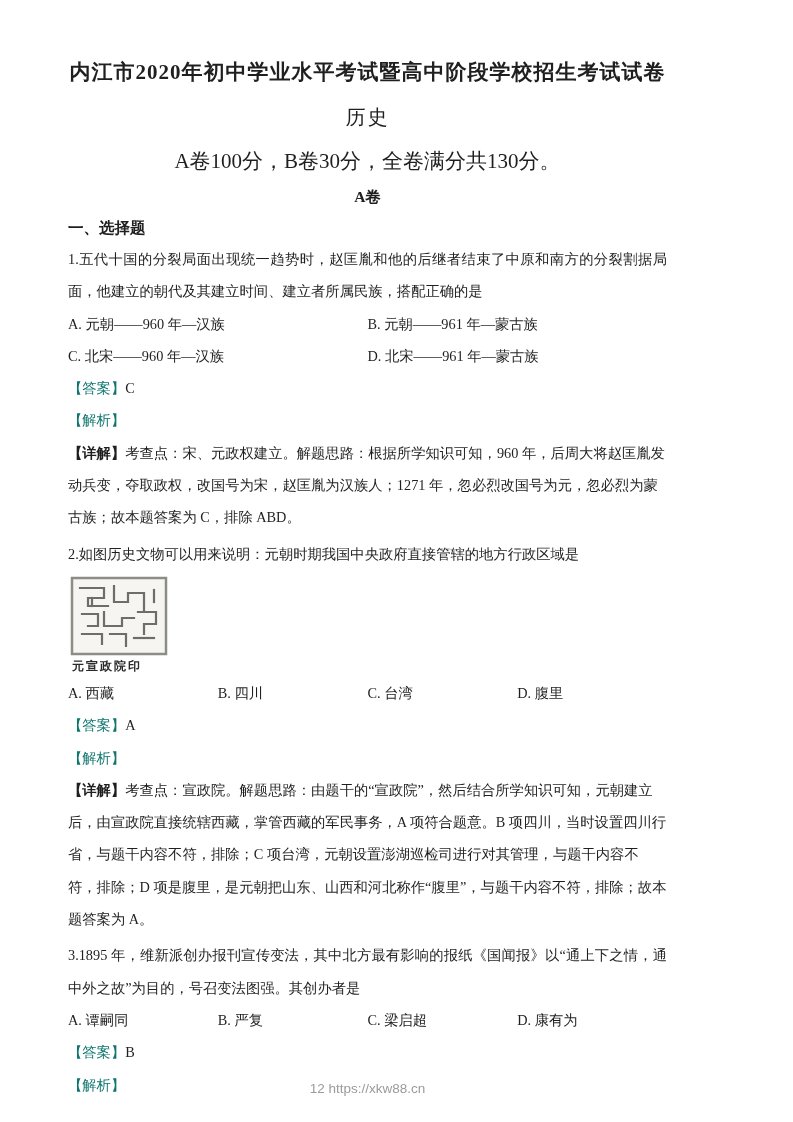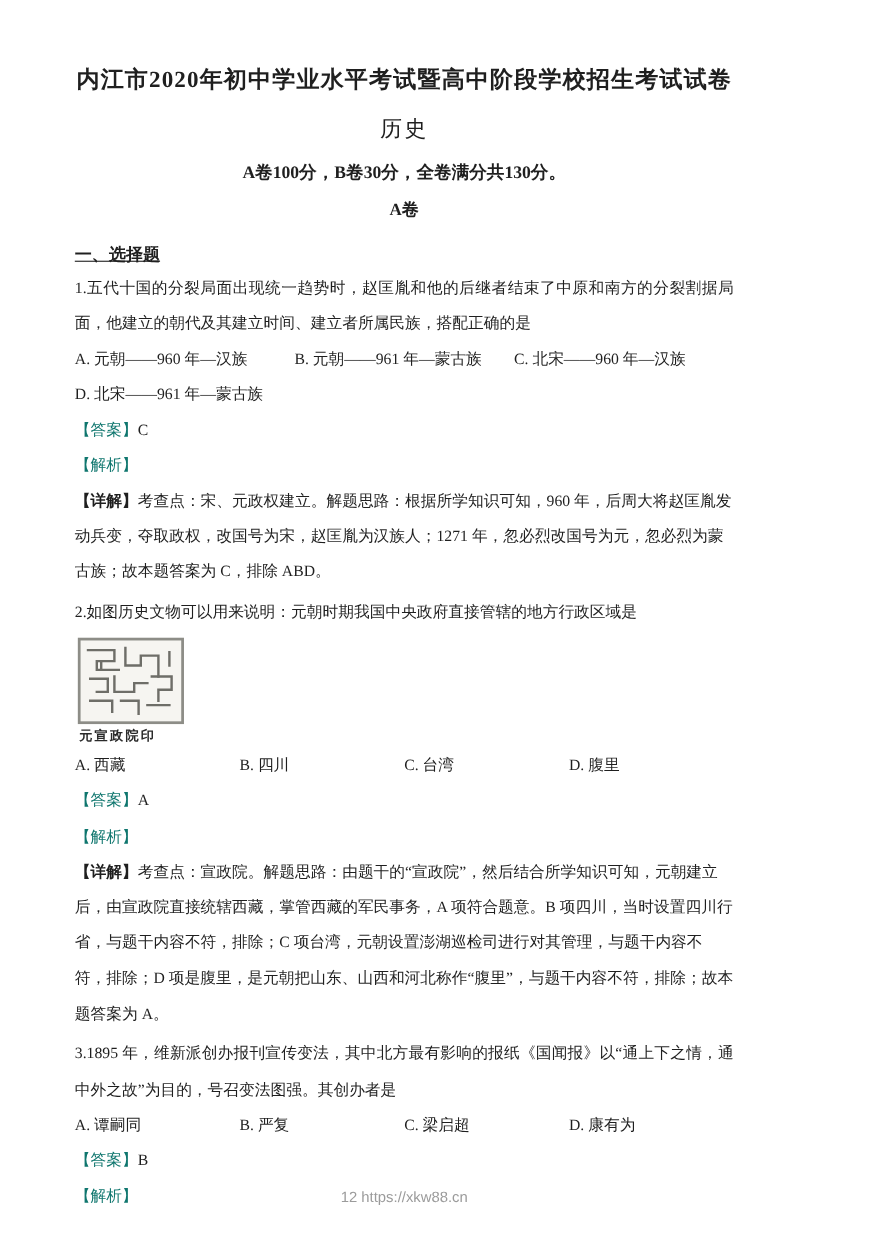--- a/index.html
+++ b/index.html
@@ -18,34 +18,34 @@
   }
   .doc-title {
     text-align:center; font-size:21px; font-weight:bold;
     margin-top:14px; letter-spacing:1px;
   }
   .doc-subject {
     text-align:center; font-size:20px; font-weight:normal; margin-top:18px;
     letter-spacing:2px;
   }
   .score-line {
-    text-align:center; font-size:16px; font-weight:bold; margin-top:16px;
+    text-align:center; font-size:21px; font-weight:normal; margin-top:16px;
   }
   .paper-label {
     text-align:center; font-size:15.5px; font-weight:bold; margin-top:12px;
   }
   .section-title {
-    font-size:15.5px; font-weight:bold; margin-top:20px;text-decoration:underline;
+    font-size:15.5px; font-weight:bold; margin-top:10px;
   }
   .q-block { margin-top:2px; }
   .stem {
     font-size:14.3px; line-height:2.26; text-align:justify; margin-top:4px;
   }
   .opts { font-size:14.3px; line-height:2.26; display:grid; }
-  .opts-2col { grid-template-columns:1fr 1fr 1fr; }
+  .opts-2col { grid-template-columns:1fr 1fr; }
   .opts-4col { grid-template-columns:1fr 1fr 1fr 1fr; }
   .line { font-size:14.3px; line-height:2.26; }
   .blue { color:#0f766e; }
   .detail-label { font-weight:bold; color:#1f1f1f; }
   .detail-text { }
   .seal-wrap { margin:6px 0 2px 2px; width:110px; }
   .seal-img { display:block; }
   .seal-caption {
     font-size:12px; font-weight:bold; letter-spacing:2px;
     color:#2a2a2a; margin-top:2px; margin-left:2px;

